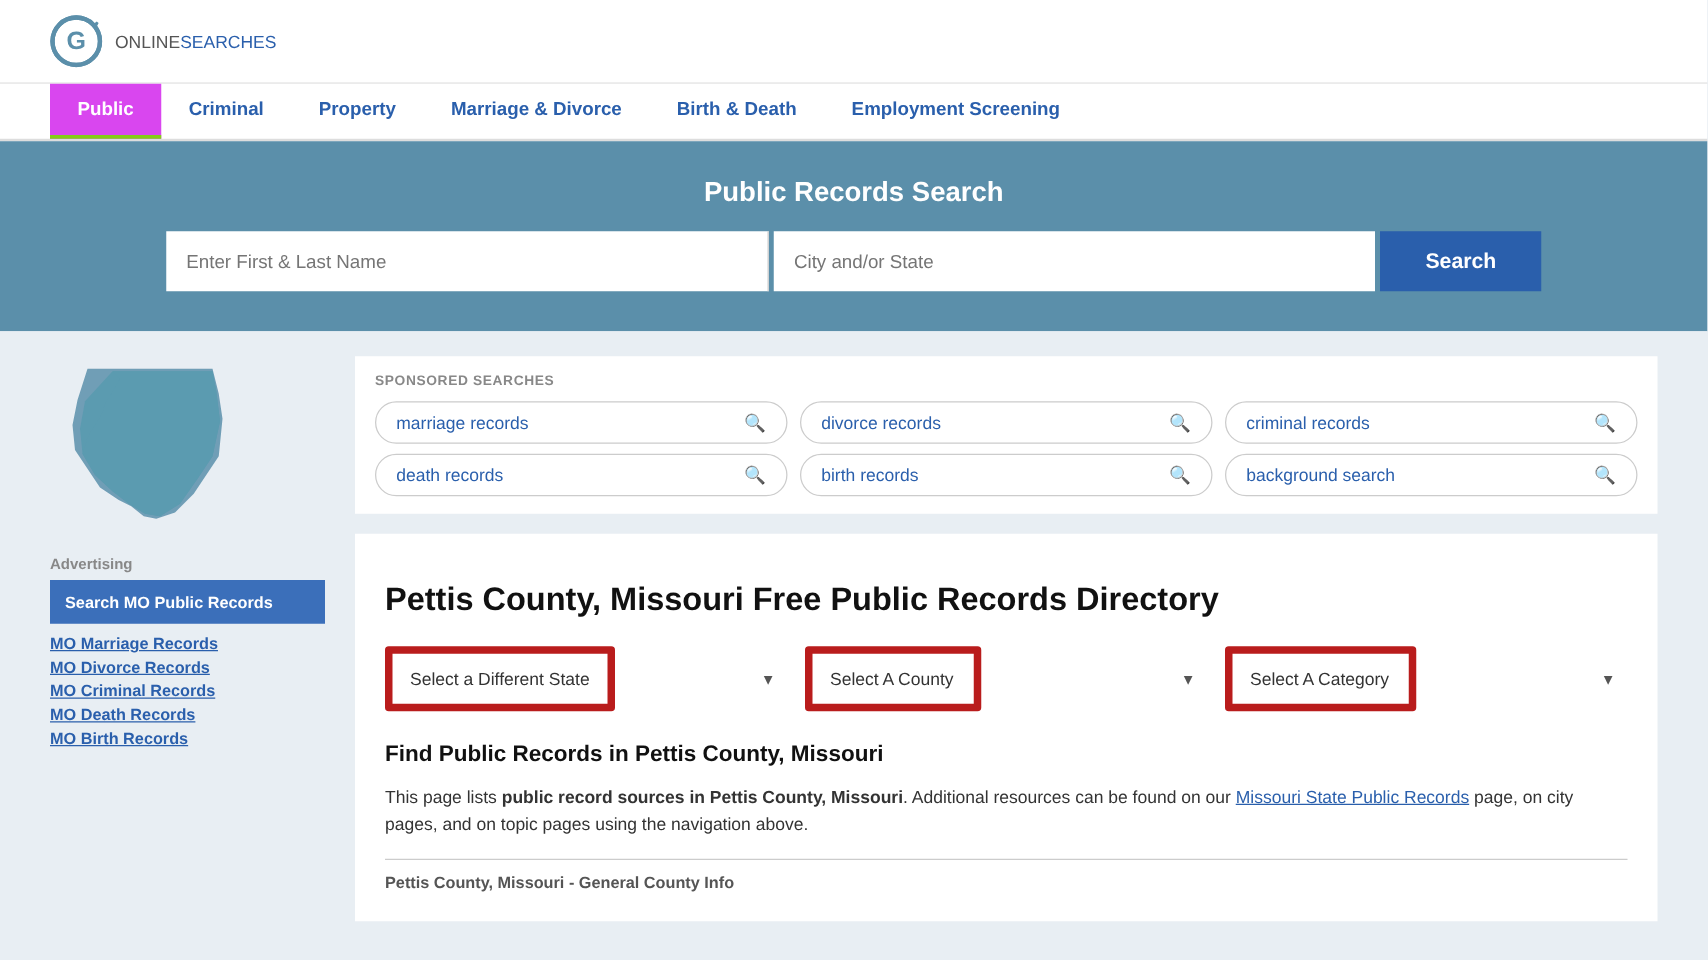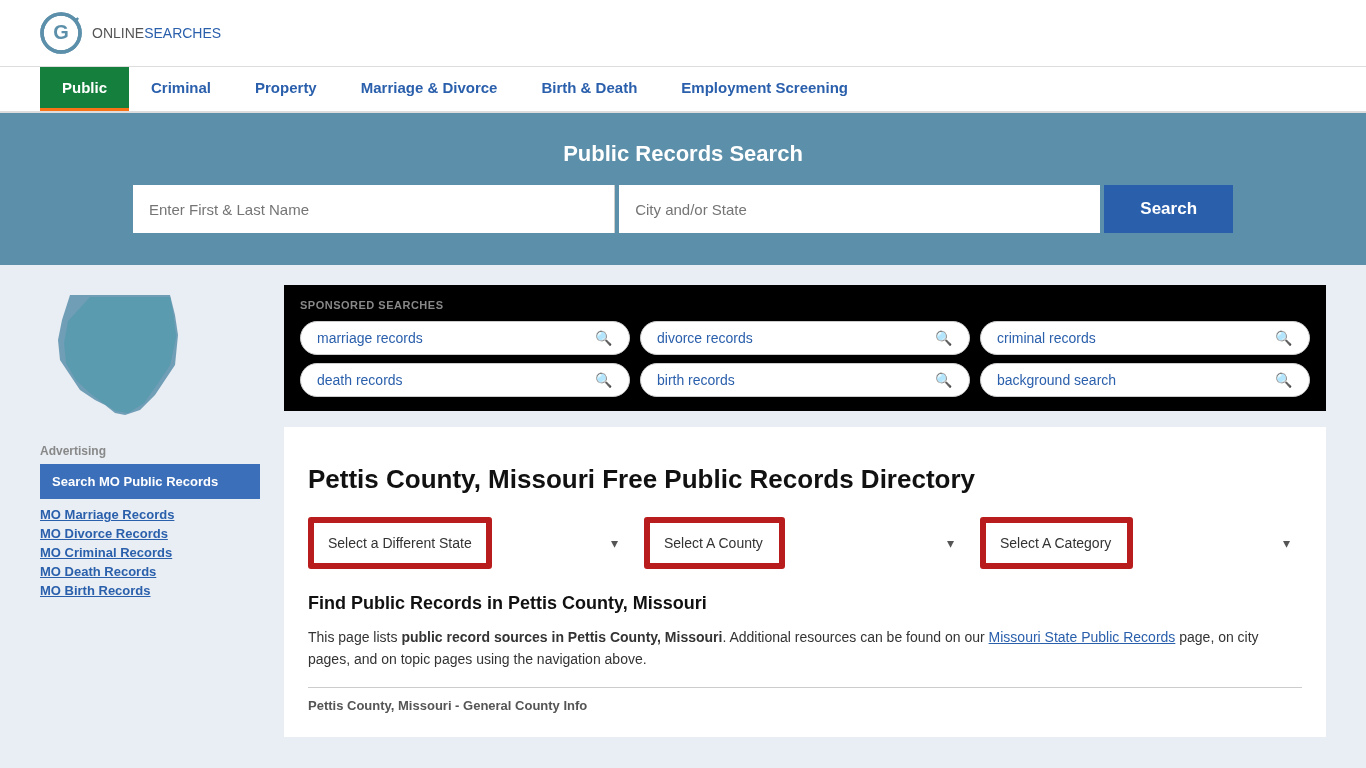--- a/index.html
+++ b/index.html
@@ -8,21 +8,21 @@
     
     .header { background: #fff; padding: 12px 40px; display: flex; align-items: center; border-bottom: 1px solid #ddd; }
     .logo-wrap { display: flex; align-items: center; gap: 10px; }
     .logo-icon { width: 42px; height: 42px; }
     .logo-online { color: #555; }
     .logo-searches { color: #2a5fac; }
 
     
     .nav { background: #fff; display: flex; padding: 0 40px; border-bottom: 2px solid #ddd; }
     .nav-item { padding: 12px 22px; font-size: 15px; font-weight: 600; color: #2a5fac; cursor: pointer; text-decoration: none; border-bottom: 3px solid transparent; }
-    .nav-item.active { background: #15803d; color: #fff; border-bottom: 3px solid #f97316; }
+    .nav-item.active { background: #d946ef; color: #fff; border-bottom: 3px solid #84cc16; }
 
     
     .search-banner { background: #5b8faa; padding: 28px 40px 32px; }
     .search-banner-title { text-align: center; color: #fff; font-size: 22px; font-weight: 700; margin-bottom: 18px; }
     .search-form { display: flex; gap: 4px; max-width: 1100px; margin: 0 auto; }
     .search-input { flex: 1; padding: 14px 16px; font-size: 15px; border: none; outline: none; color: #999; }
     .search-input:first-child { border-right: 1px solid #ccc; }
     .search-btn { background: #2a5fac; color: #fff; border: none; padding: 14px 36px; font-size: 17px; font-weight: 700; cursor: pointer; white-space: nowrap; }
 
     
@@ -36,21 +36,21 @@
     .sidebar-link { color: #2a5fac; font-size: 13px; font-weight: 600; cursor: pointer; text-decoration: underline; }
 
     
     .mo-map { margin-bottom: 16px; }
     .mo-map svg { width: 160px; height: 140px; }
 
     
     .content { flex: 1; }
 
     
-    .sponsored-section { background: #000000; padding: 14px 16px; margin-bottom: 16px; }
+    .sponsored-section { background: #ffffff; padding: 14px 16px; margin-bottom: 16px; }
     .sponsored-label { font-size: 11px; color: #888; font-weight: 600; letter-spacing: 0.5px; margin-bottom: 10px; }
     .search-pills { display: flex; flex-direction: column; gap: 8px; }
     .search-pills-row { display: flex; gap: 10px; }
     .pill { flex: 1; border: 1px solid #ccc; border-radius: 20px; padding: 8px 16px; display: flex; align-items: center; justify-content: space-between; cursor: pointer; background: #fff; }
     .pill-text { color: #2a5fac; font-size: 14px; font-weight: 500; }
     .pill-icon { color: #888; font-size: 14px; }
 
     
     .directory-section { background: #fff; padding: 24px; }
     .directory-title { font-size: 26px; font-weight: 900; color: #111; margin-bottom: 20px; line-height: 1.3; margin-top: 12px; }

